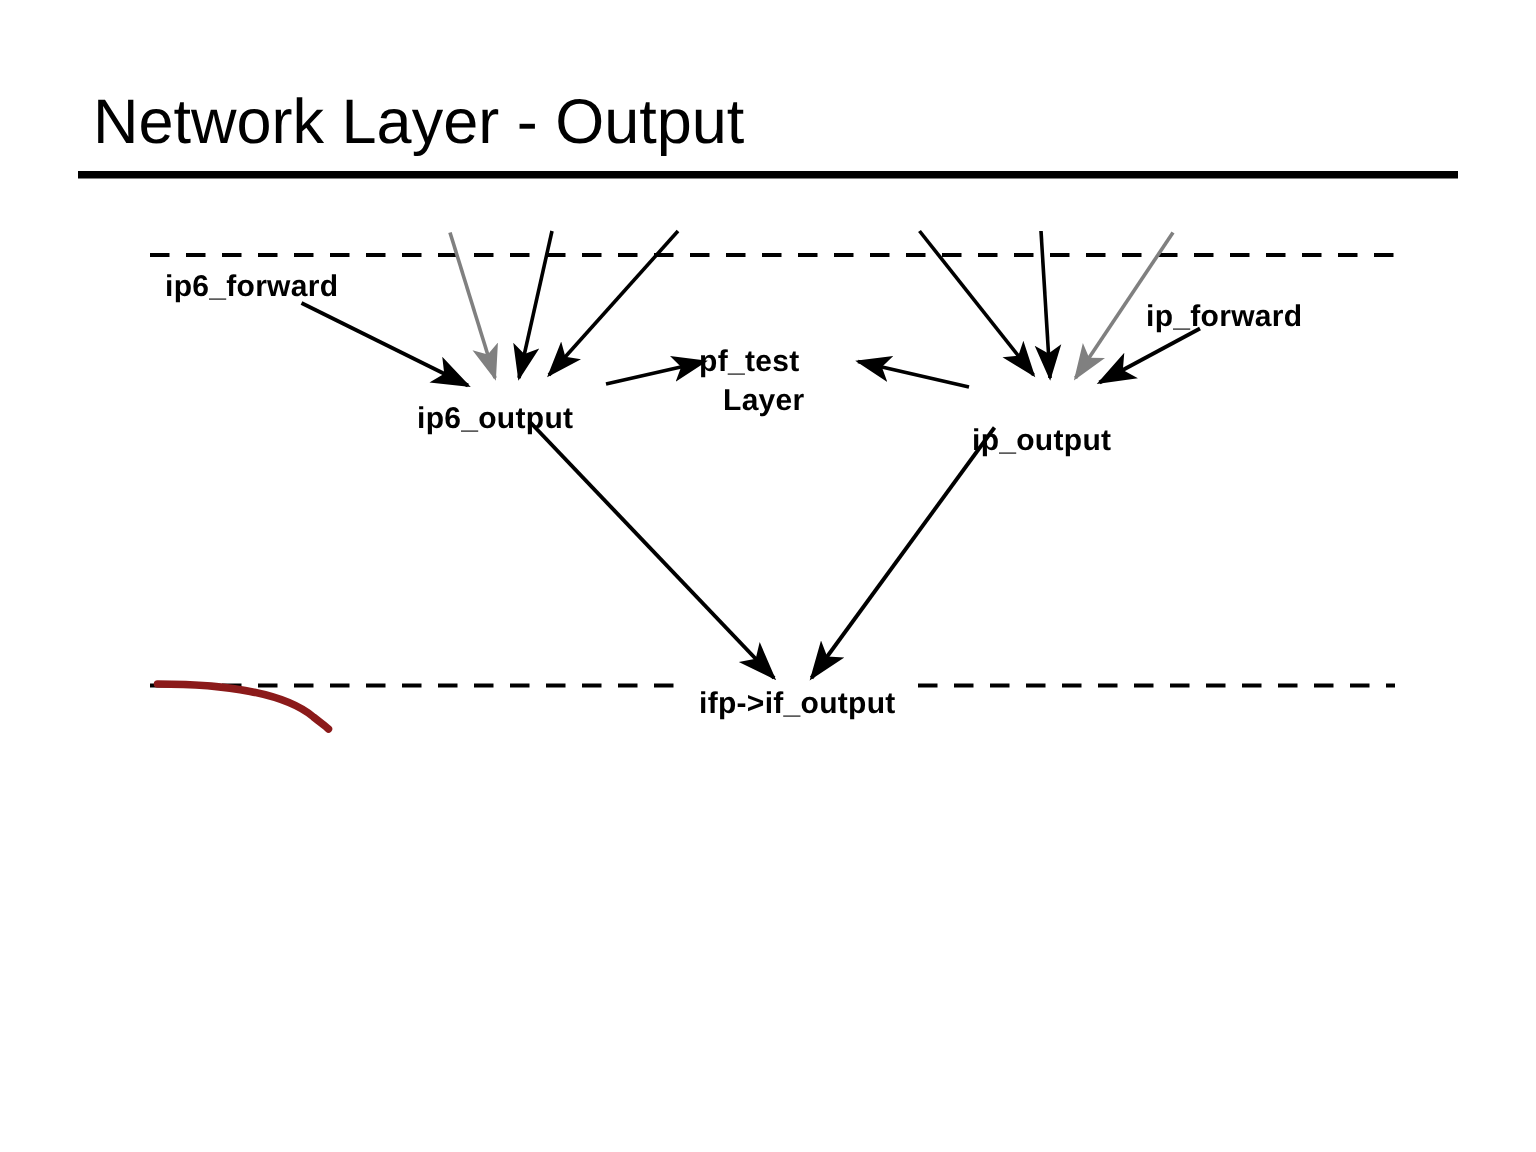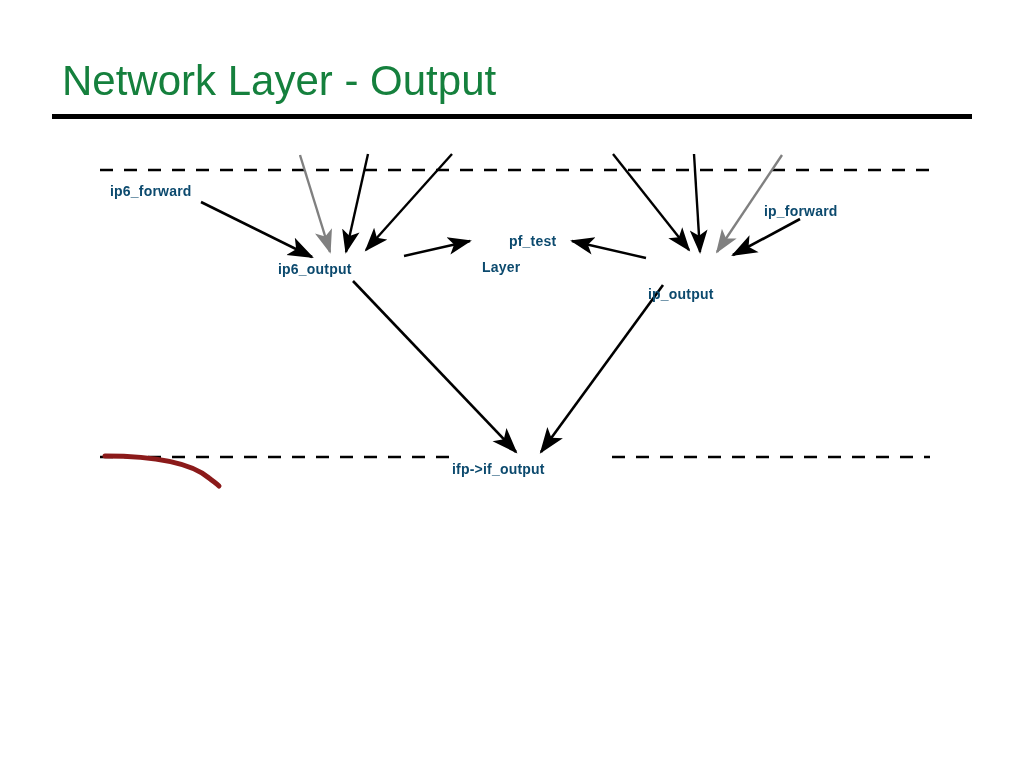--- a/index.html
+++ b/index.html
@@ -20,21 +20,21 @@
     width: 1024px;
     height: 768px;
     background: #ffffff;
   }
   #slide-title {
     position: absolute;
     left: 62px;
     top: 55px;
     font-size: 42px;
     font-weight: 400;
-    color: #15803d;
+    color: #000000;
     letter-spacing: 0px;
     white-space: nowrap;
     line-height: 52px;
   }
   #title-rule {
     position: absolute;
     left: 52px;
     top: 114px;
     width: 920px;
     height: 5px;
@@ -44,22 +44,22 @@
     position: absolute;
     left: 0;
     top: 0;
     width: 1024px;
     height: 768px;
   }
   .node-label {
     position: absolute;
     font-family: "Liberation Sans", sans-serif;
     font-weight: bold;
-    font-size: 14px;
-    color: #0c4a6e;
+    font-size: 20px;
+    color: #000000;
     white-space: nowrap;
     line-height: 22px;
     letter-spacing: 0.2px;
   }
 </style>
 </head>
 <body>
 
 <div id="slide">
 
@@ -107,25 +107,25 @@
     <line x1="800" y1="219" x2="733" y2="255" stroke="#000000" stroke-width="2.6" marker-end="url(#arrowBlack)"></line>
 
     <line x1="353" y1="281" x2="516" y2="452" stroke="#000000" stroke-width="2.6" marker-end="url(#arrowBlack)"></line>
 
     <line x1="663" y1="285" x2="541" y2="452" stroke="#000000" stroke-width="2.6" marker-end="url(#arrowBlack)"></line>
 
   </svg>
 
   <div class="node-label" style="left:110px; top:180px;">ip6_forward</div>
 
-  <div class="node-label" style="left:278px; top:258px;text-align:center;">ip6_output</div>
+  <div class="node-label" style="left:278px; top:268px;text-align:center;">ip6_output</div>
 
-  <div class="node-label" style="left:509px; top:230px;">pf_test</div>
+  <div class="node-label" style="left:466px; top:230px;">pf_test</div>
 
   <div class="node-label" style="left:482px; top:256px;">Layer</div>
 
   <div class="node-label" style="left:648px; top:258px;margin-top:25px;">ip_output</div>
 
   <div class="node-label" style="left:764px; top:200px;">ip_forward</div>
 
-  <div class="node-label" style="left:452px; top:458px;">ifp-&gt;if_output</div>
+  <div class="node-label" style="left:466px; top:458px;">ifp-&gt;if_output</div>
 
 </div>
 
 </body></html>

